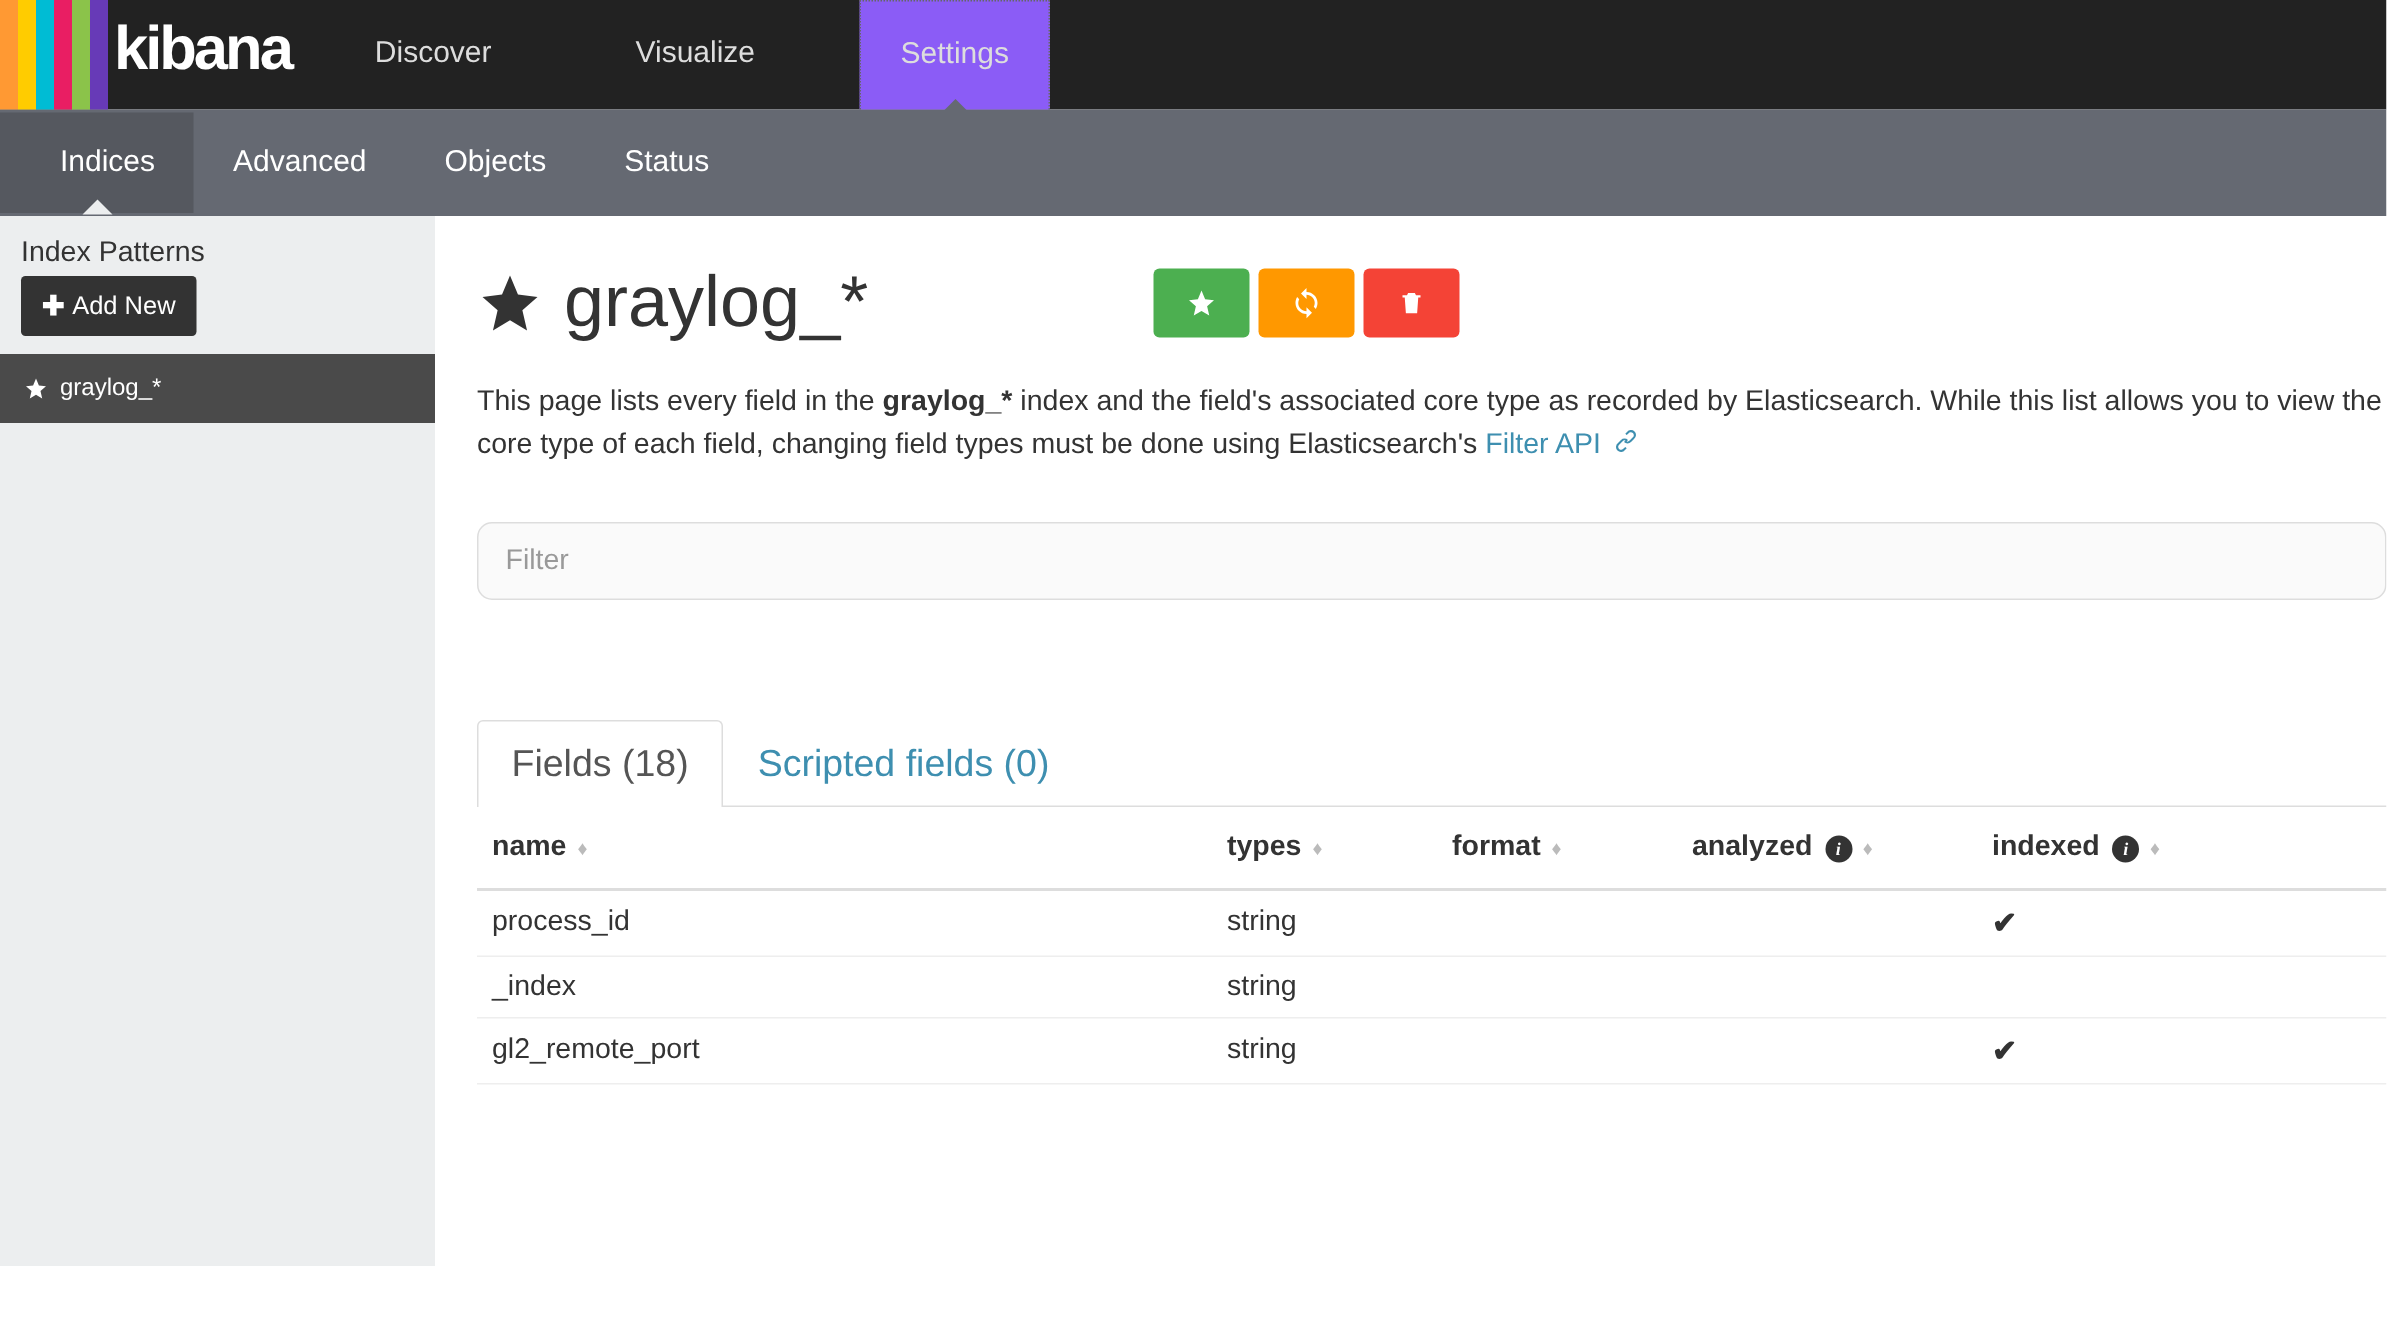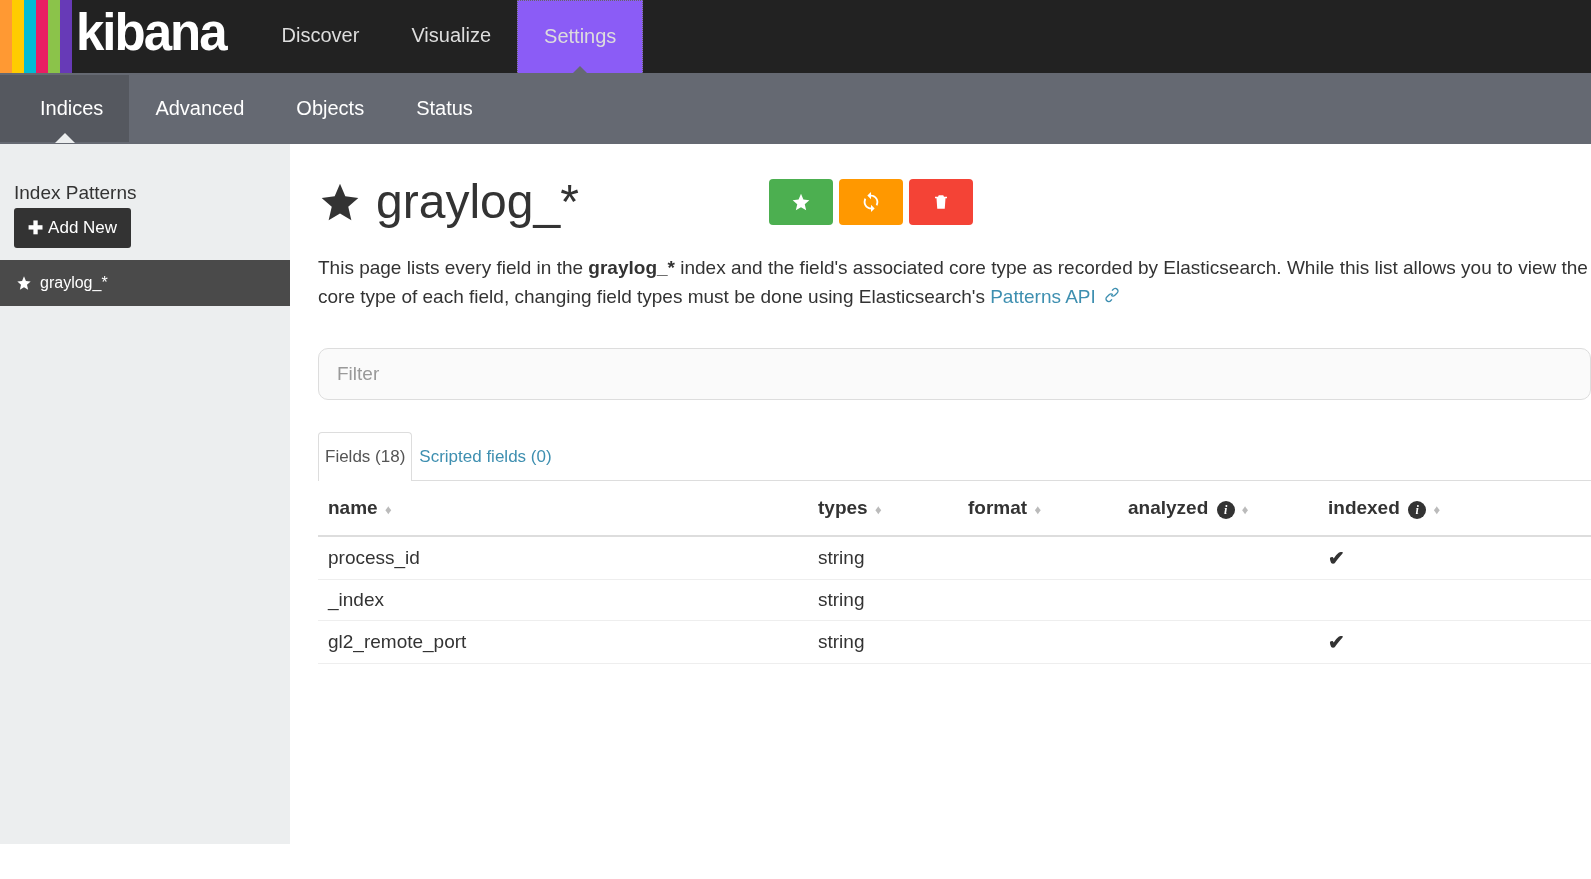--- a/index.html
+++ b/index.html
@@ -2,36 +2,36 @@
 <html><head>
 <meta charset="utf-8">
 <style>
   * { box-sizing: border-box; margin: 0; padding: 0; }
   body { font-family: "Helvetica Neue", Helvetica, Arial, sans-serif; font-size: 14px; color: #333; background: #fff; width: 1591px; }
   
   
   .top-nav { display: flex; align-items: stretch; background: #222; height: 73px; }
   .logo-stripes { display: flex; }
   .stripe { width: 12px; height: 73px; }
-  .logo-text { font-size: 51px; font-weight: bold; color: #fff; padding: 0 10px 0 4px; line-height: 65px; letter-spacing: -2px; }
-  .top-nav-items { display: flex; margin-left: 20px; }
+  .logo-text { font-size: 41px; font-weight: bold; color: #fff; padding: 0 10px 0 4px; line-height: 65px; letter-spacing: -2px; }
+  .top-nav-items { display: flex; margin-left: 20px; gap: 44px; }
   .top-nav-item { color: #ddd; font-size: 20px; padding: 24px 26px; cursor: pointer; }
   .top-nav-item.active { background: #8b5cf6; border: 1px dotted #666; border-bottom: none; position: relative; }
   .top-nav-item.active::after { content: ""; position: absolute; bottom: -1px; left: 50%; margin-left: -8px; border: 8px solid transparent; border-bottom-color: #656972; }
   
   
   .sub-nav { background: #656972; height: 71px; display: flex; align-items: center; }
   .sub-nav-item { color: #fff; font-size: 20px; padding: 22px 26px; cursor: pointer; position: relative; }
   .sub-nav-item.active { background: #55585f; padding-left: 40px; }
   .sub-nav-item.active::after { content: ""; position: absolute; bottom: -1px; left: 50%; margin-left: -10px; border: 10px solid transparent; border-bottom-color: #eceeef; }
   
   
   .content { display: flex; }
   .sidebar { width: 290px; background: #eceeef; min-height: 700px; }
-  .sidebar-header { padding: 14px 0 12px 14px; font-size: 19px; color: #333; margin-top: 24px; }
+  .sidebar-header { padding: 14px 0 12px 14px; font-size: 19px; color: #333; }
   .add-new-btn { background: #333; color: #fff; border: none; padding: 9px 14px; font-size: 17px; cursor: pointer; border-radius: 3px; margin-top: 4px; display: inline-flex; align-items: center; gap: 5px; }
   .add-new-btn .plus { font-weight: bold; font-size: 18px; }
   .pattern-list-item { background: #4a4a4a; color: #fff; padding: 14px 16px; display: flex; align-items: center; gap: 8px; font-size: 16px; cursor: pointer; }
   
   .main { flex: 1; padding: 30px 0 20px 28px; }
   .page-title { display: flex; align-items: center; gap: 20px; margin-bottom: 24px; }
   .title-text { font-size: 48px; font-weight: normal; display: flex; align-items: center; gap: 14px; }
   .title-star { font-size: 40px; }
   .btn-row { display: flex; gap: 6px; margin-left: 170px; }
   .btn { border: none; border-radius: 4px; width: 64px; height: 46px; display: flex; align-items: center; justify-content: center; cursor: pointer; color: #fff; font-size: 20px; }
@@ -41,21 +41,21 @@
   
   .description { font-size: 19px; line-height: 1.55; color: #333; margin-bottom: 36px; }
   .description b { font-weight: bold; }
   .description a { color: #3e8fb0; text-decoration: none; }
   .link-icon { display: inline-block; margin-left: 3px; }
   
   .filter-input { width: 100%; padding: 14px 18px; font-size: 19px; border: 1px solid #ddd; border-radius: 10px; background: #fafafa; color: #555; margin-bottom: 32px; }
   .filter-input::placeholder { color: #999; }
   
   .tabs { display: flex; border-bottom: 1px solid #ddd; }
-  .tab { padding: 14px 6px; font-size: 17px; cursor: pointer; border: 1px solid transparent; border-bottom: none; border-radius: 4px 4px 0 0; margin-bottom: -1px; }
+  .tab { padding: 14px 22px; font-size: 25px; cursor: pointer; border: 1px solid transparent; border-bottom: none; border-radius: 4px 4px 0 0; margin-bottom: -1px; margin-top: 48px; }
   .tab.active { border-color: #ddd; background: #fff; color: #555; }
   .tab.inactive { color: #3e8fb0; }
   
   table { width: 100%; border-collapse: collapse; margin-top: 0; }
   th { text-align: left; padding: 16px 10px; font-size: 19px; font-weight: bold; border-bottom: 2px solid #ddd; }
   th.name-col { padding-left: 10px; width: 490px; }
   th.type-col { width: 150px; }
   th.format-col { width: 160px; }
   th.analyzed-col { width: 200px; }
   td { padding: 9px 10px; font-size: 19px; border-bottom: 1px solid #eee; }
@@ -143,21 +143,21 @@
           <span>
             <svg width="18" height="20" viewBox="0 0 24 24" fill="#fff">
                 <path d="M6 7h12l-1 14H7L6 7zm3-4h6l1 2h4v2H4V5h4l1-2z"></path>
               </svg>
           </span>
         </button>
       </div>
     </div>
 
     <p class="description">
-      <span>This page lists every field in the </span><b>graylog_*</b><span> index and the field's associated core type as recorded by Elasticsearch. While this list allows you to view the core type of each field, changing field types must be done using Elasticsearch's </span><a href="#"><span>Patterns API</span></a>
+      <span>This page lists every field in the </span><b>graylog_*</b><span> index and the field's associated core type as recorded by Elasticsearch. While this list allows you to view the core type of each field, changing field types must be done using Elasticsearch's </span><a href="#"><span>Filter API</span></a>
       <span class="link-icon">
         <svg width="16" height="16" viewBox="0 0 24 24" fill="#3e8fb0">
             <path d="M10 13a5 5 0 0 0 7 0l3-3a5 5 0 1 0-7-7l-1.7 1.7 1.4 1.4L14.4 4.4a3 3 0 1 1 4.2 4.2l-3 3a3 3 0 0 1-4.2 0L10 13zm4-2a5 5 0 0 0-7 0l-3 3a5 5 0 1 0 7 7l1.7-1.7-1.4-1.4-1.7 1.7a3 3 0 1 1-4.2-4.2l3-3a3 3 0 0 1 4.2 0L14 11z"></path>
           </svg>
       </span>
     </p>
 
     <input type="text" class="filter-input" placeholder="Filter" style="">
 
     <div class="tabs">

